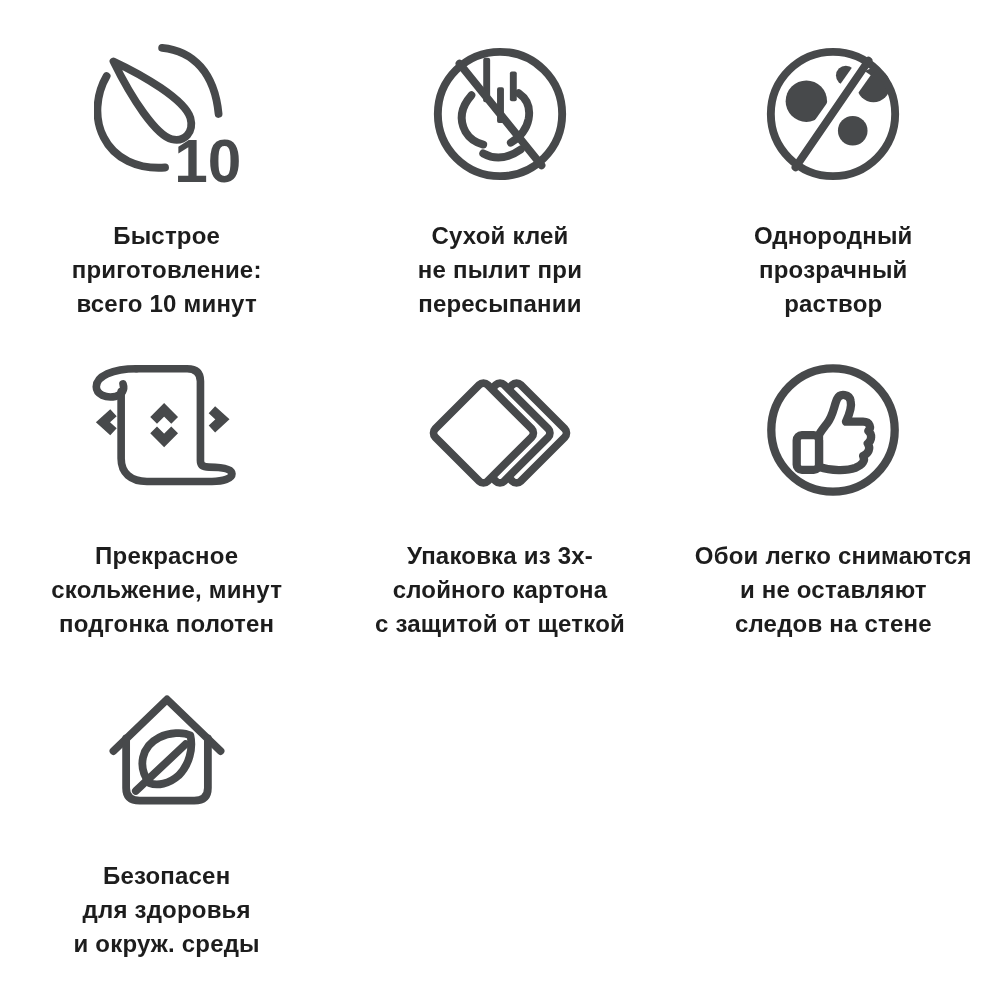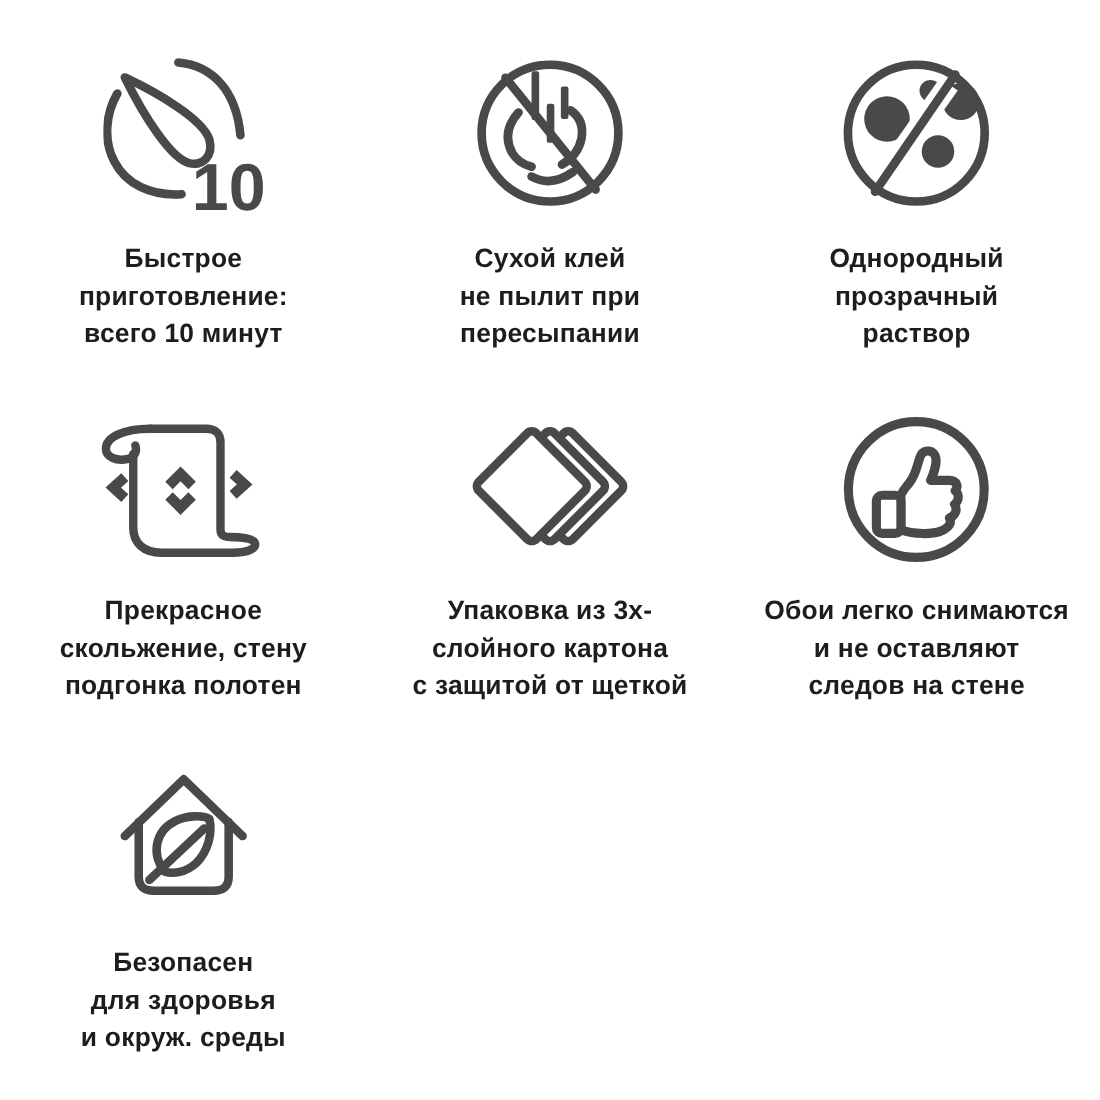--- a/index.html
+++ b/index.html
@@ -20,21 +20,21 @@
     padding-top:40px;
     display:grid;
     grid-template-columns:repeat(3,1fr);
     grid-template-rows:repeat(3,320px);
   }
   .cell{
     display:flex;flex-direction:column;align-items:center;
   }
   .icon-wrap{
     height:155px;
-    display:flex;align-items:flex-end;justify-content:center;
+    display:flex;align-items:flex-start;justify-content:center;
   }
   .caption{
     margin-top:24px;
     font-size:24px;
     line-height:34px;
     font-weight:700;
     letter-spacing:0.2px;
     color:var(--text);
     text-align:center;
     white-space:pre-line;
@@ -107,21 +107,21 @@
       <svg width="172" height="134" viewBox="0 0 180 140">
         <path class="st" d="M 58 9 C 33 9 16 17 16 28 C 16 36 26 40 36 38 C 43 36.5 46 31 44 25"></path>
         <path class="st" d="M 58 9 L 111 9 C 121 9 125 14 125 22 L 125 105 C 125 110 128 112 134 112 C 149 112 158 114 158 119 C 158 124 149 127 137 127 L 69 127 C 52 127 42 118 42 103 L 42 33"></path>
         <path class="chev" d="M 34 55 L 23 65 L 34 75"></path>
         <path class="chev" d="M 137 52 L 148 62 L 137 72"></path>
         <path class="chev" d="M 76 63 L 87 52 L 98 63"></path>
         <path class="chev" d="M 76 73 L 87 84 L 98 73"></path>
       </svg>
     </div>
     <div class="caption">Прекрасное
-скольжение, стену
+скольжение, минут
 подгонка полотен</div>
   </div>
 
   <div class="cell">
     <div class="icon-wrap">
       <svg width="146" height="146" viewBox="0 0 150 150">
         <rect class="stw" x="-38" y="-38" width="76" height="76" rx="6" transform="translate(92,75) rotate(45)"></rect>
         <rect class="stw" x="-38" y="-38" width="76" height="76" rx="6" transform="translate(75,75) rotate(45)"></rect>
         <rect class="stw" x="-38" y="-38" width="76" height="76" rx="6" transform="translate(58,75) rotate(45)"></rect>
       </svg>

